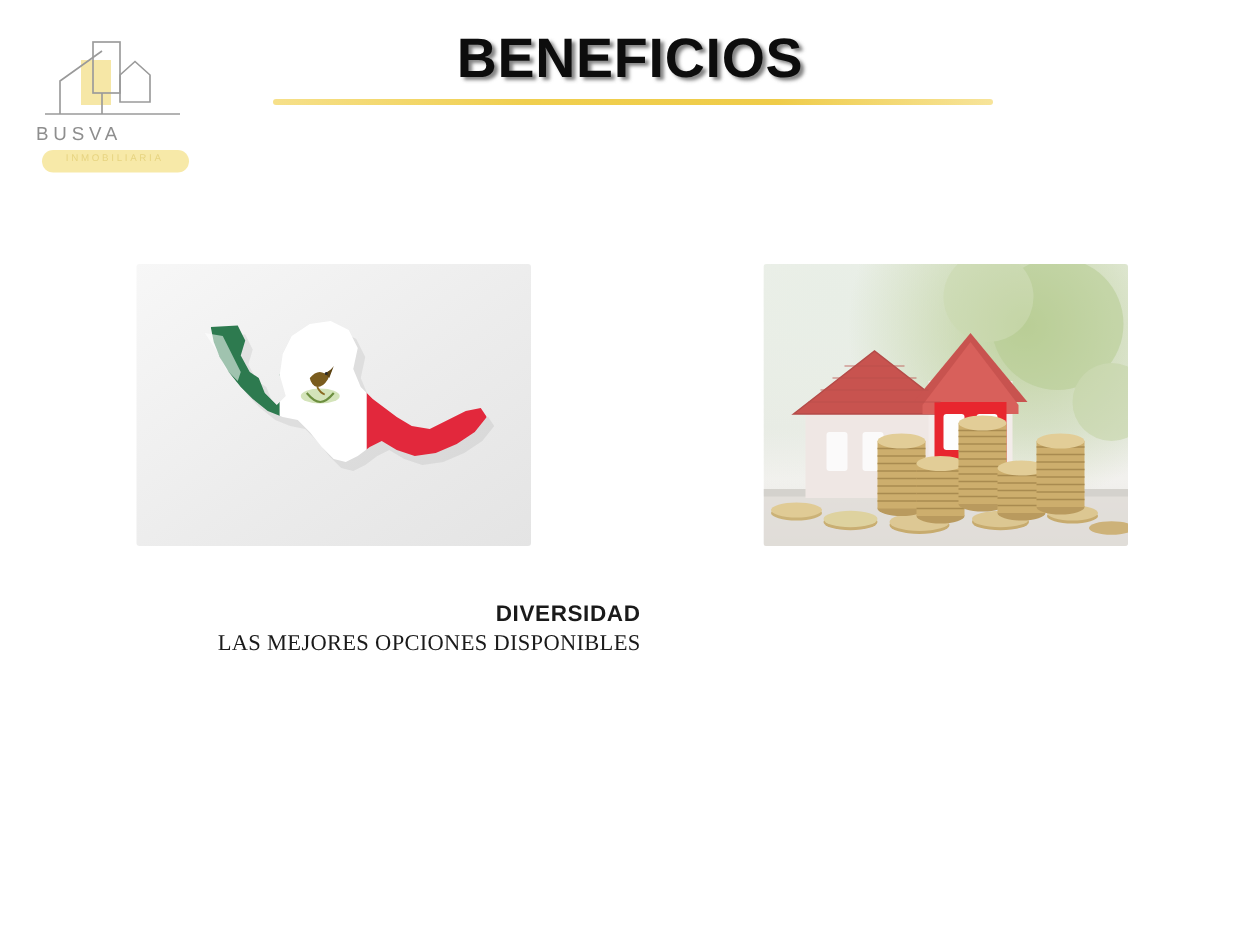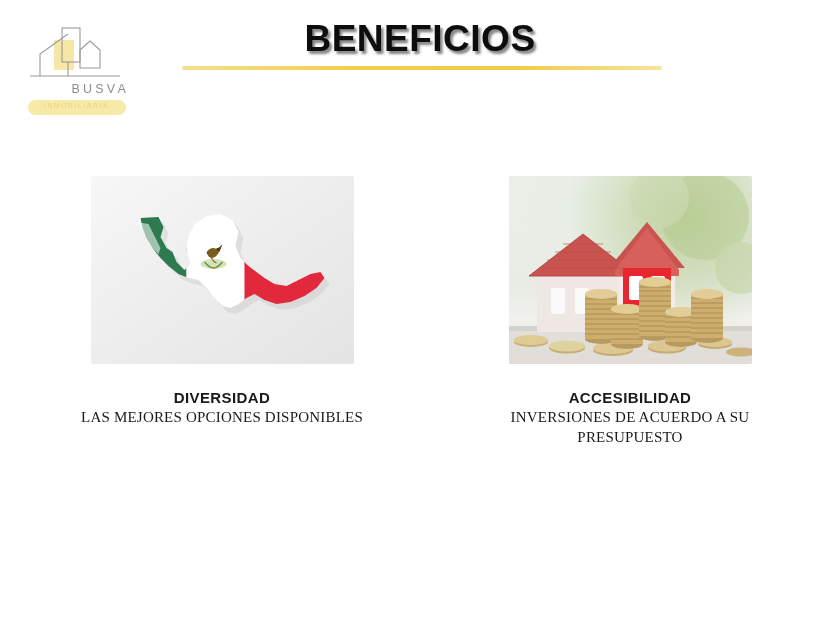--- a/index.html
+++ b/index.html
@@ -35,21 +35,21 @@
     left: 0;
     top: 0;
     width: 105px;
     height: 62px;
   }
   .logo-name {
     position: absolute;
     left: 0;
     top: 58px;
     width: 105px;
-    text-align: right;
+    text-align: left;
     font-size: 12.5px;
     letter-spacing: 3.2px;
     color: #8e8e8e;
     font-weight: 400;
   }
   .logo-band {
     position: absolute;
     left: 4px;
     top: 76px;
     width: 98px;
@@ -137,22 +137,22 @@
     position: absolute;
     left: 0;
     bottom: 0;
     width: 100%;
     height: 100%;
   }
   .house-svg { display: block; width: 100%; height: 100%; }
 
   
   .caption {
-    margin-top: 24px;
-    text-align: center;
+    margin-top: 36px;
+    text-align: right;
     line-height: 1.33;
   }
   .caption-title {
     font-size: 15px;
     font-weight: bold;
     letter-spacing: 0.4px;
     color: #1a1a1a;
   }
   .caption-body {
     font-size: 15px;
@@ -363,20 +363,15 @@
               <path d="M182,137 H214"></path>
                 <path d="M182,132 H214"></path>
               <path d="M182,127 H214"></path>
                 <path d="M182,122 H214"></path>
             </g>
             <ellipse cx="198" cy="118" rx="16" ry="5" fill="#e2cd97"></ellipse>
           </g>
         </svg>
       </div>
     </div>
-    <div class="caption">
-      <div class="caption-title">ACCESIBILIDAD</div>
-      <div class="caption-body">INVERSIONES DE ACUERDO A SU</div>
-      <div class="caption-body">PRESUPUESTO</div>
-    </div>
   </div>
 
 </div>
 
 </body></html>

